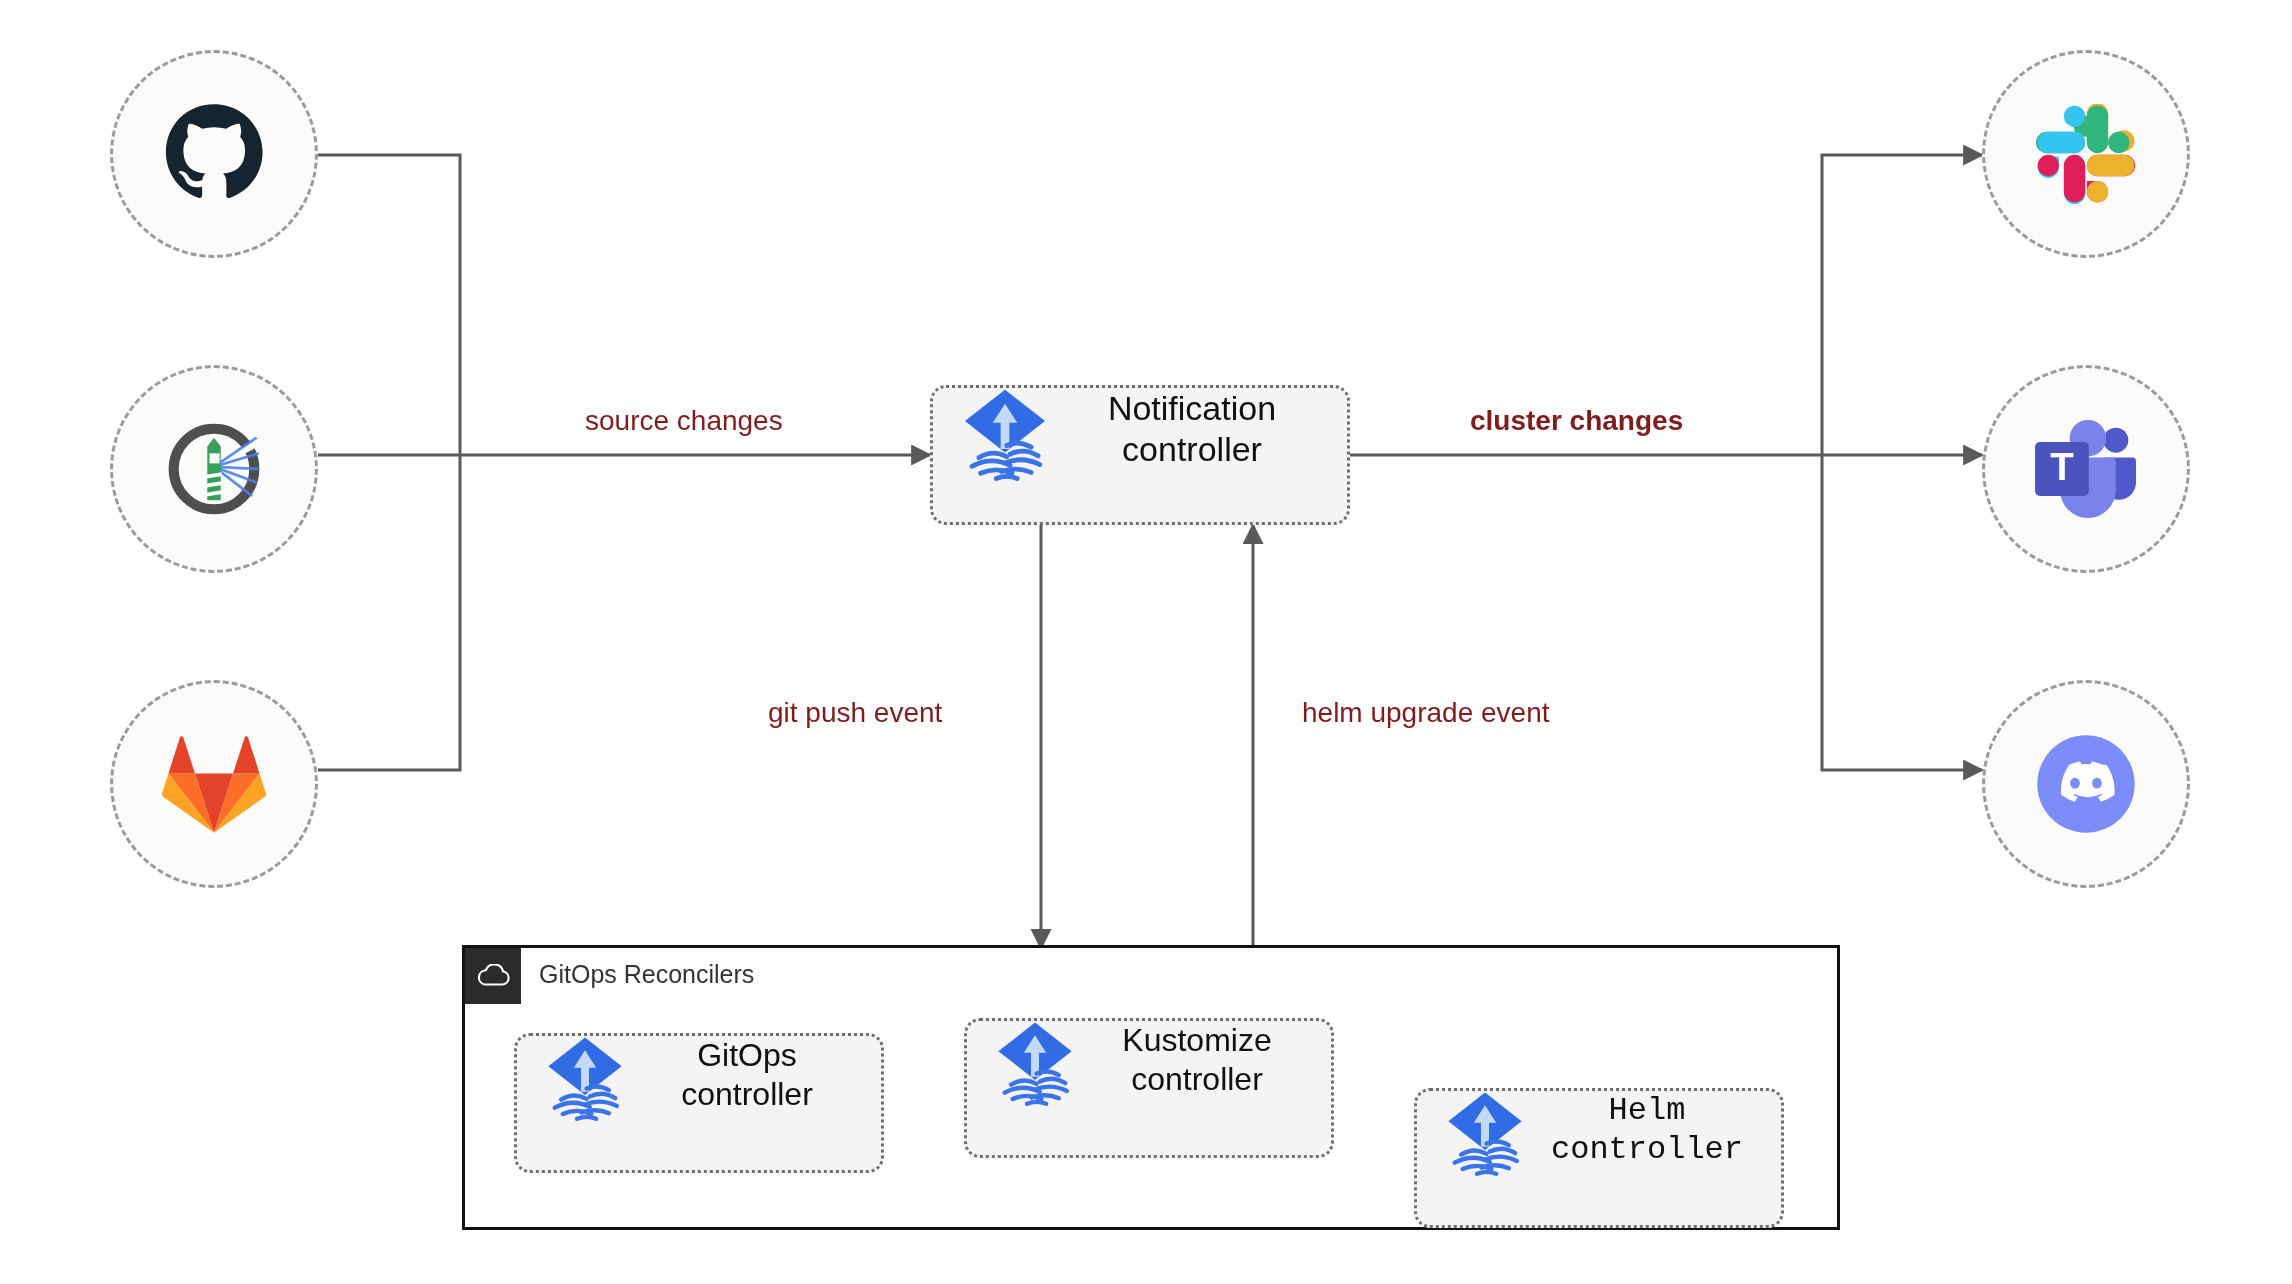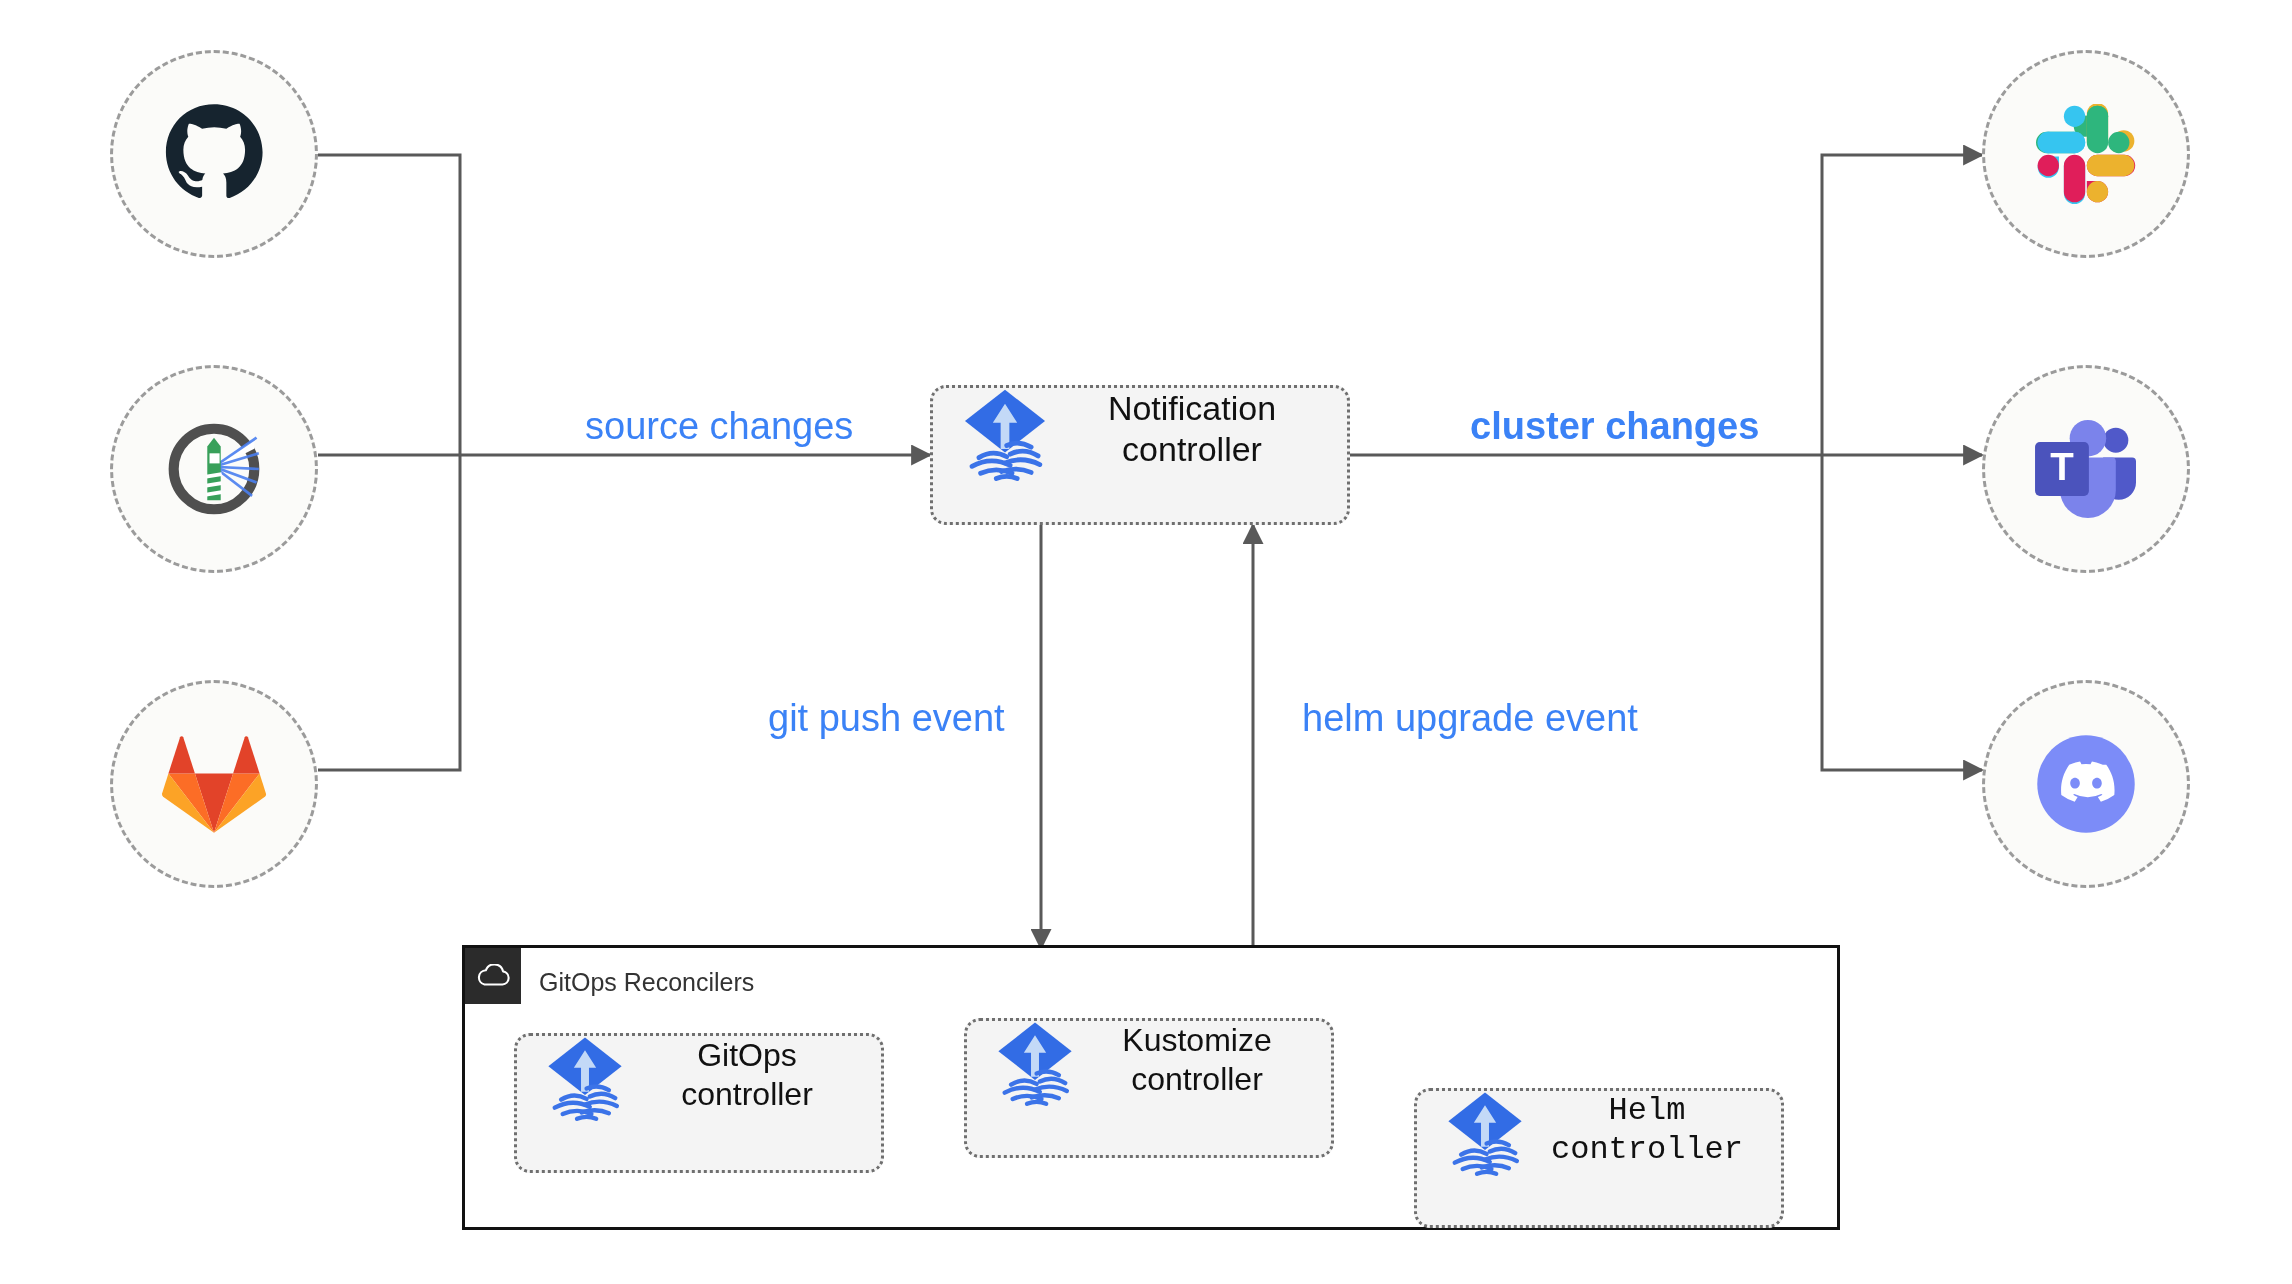--- a/index.html
+++ b/index.html
@@ -72,28 +72,27 @@
     display: flex;
     align-items: center;
     justify-content: center;
   }
   #gitops-title {
     position: absolute;
     left: 74px;
     top: 12px;
     font-size: 25px;
     color: #333333;
-    margin-top: 8px;
   }
 
   
   .edge-label {
     position: absolute;
-    font-size: 38px;
-    color: #3b82f6;
+    font-size: 28px;
+    color: #7f1d1d;
     background: #ffffff;
     padding: 2px 10px;
     white-space: nowrap;
   }
 </style>
 </head>
 <body>
 
 <svg id="canvas" viewBox="0 0 2292 1284" xmlns="http://www.w3.org/2000/svg">
   <defs>

